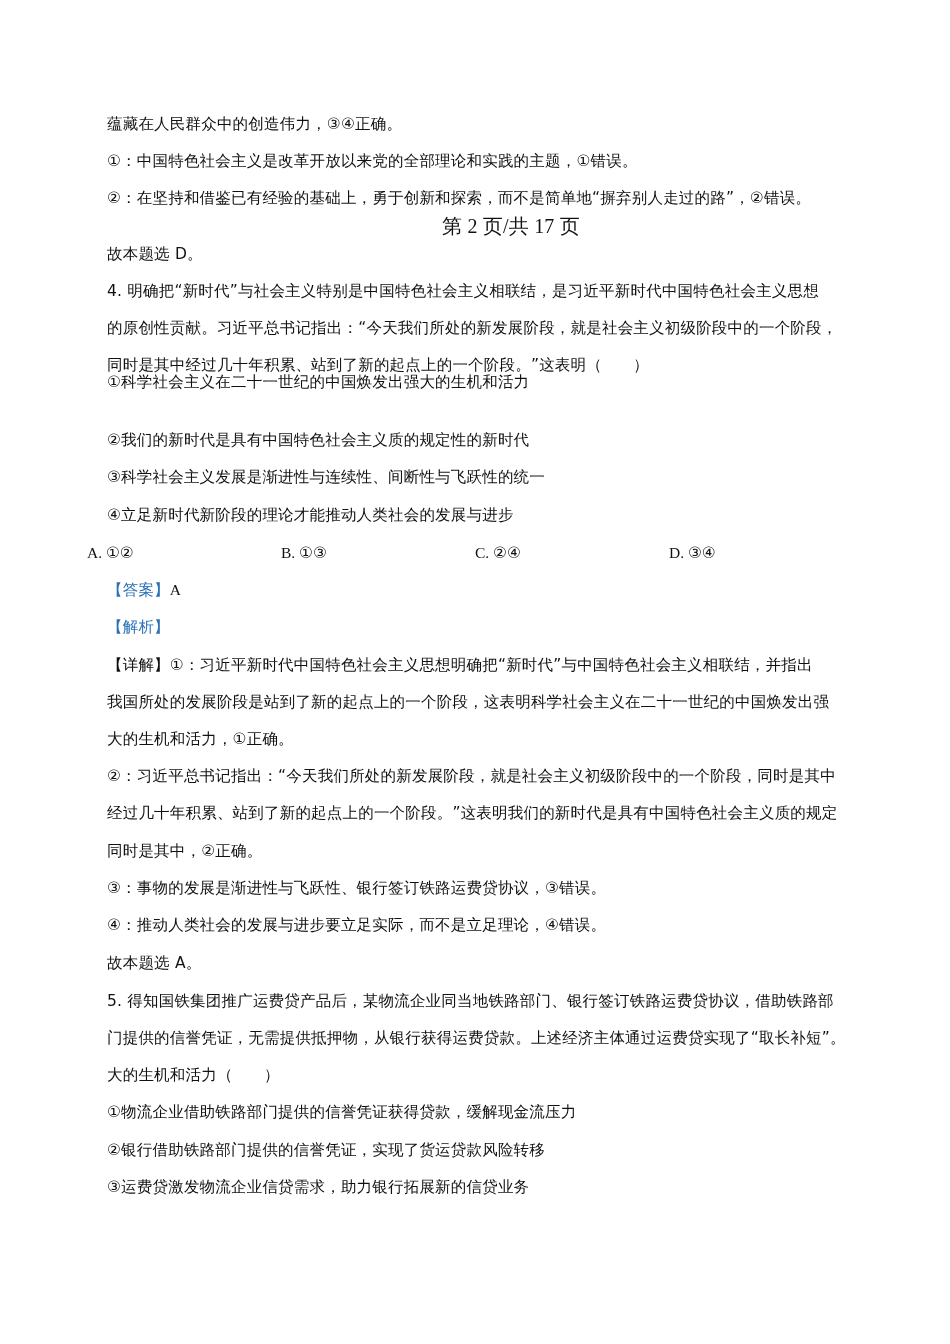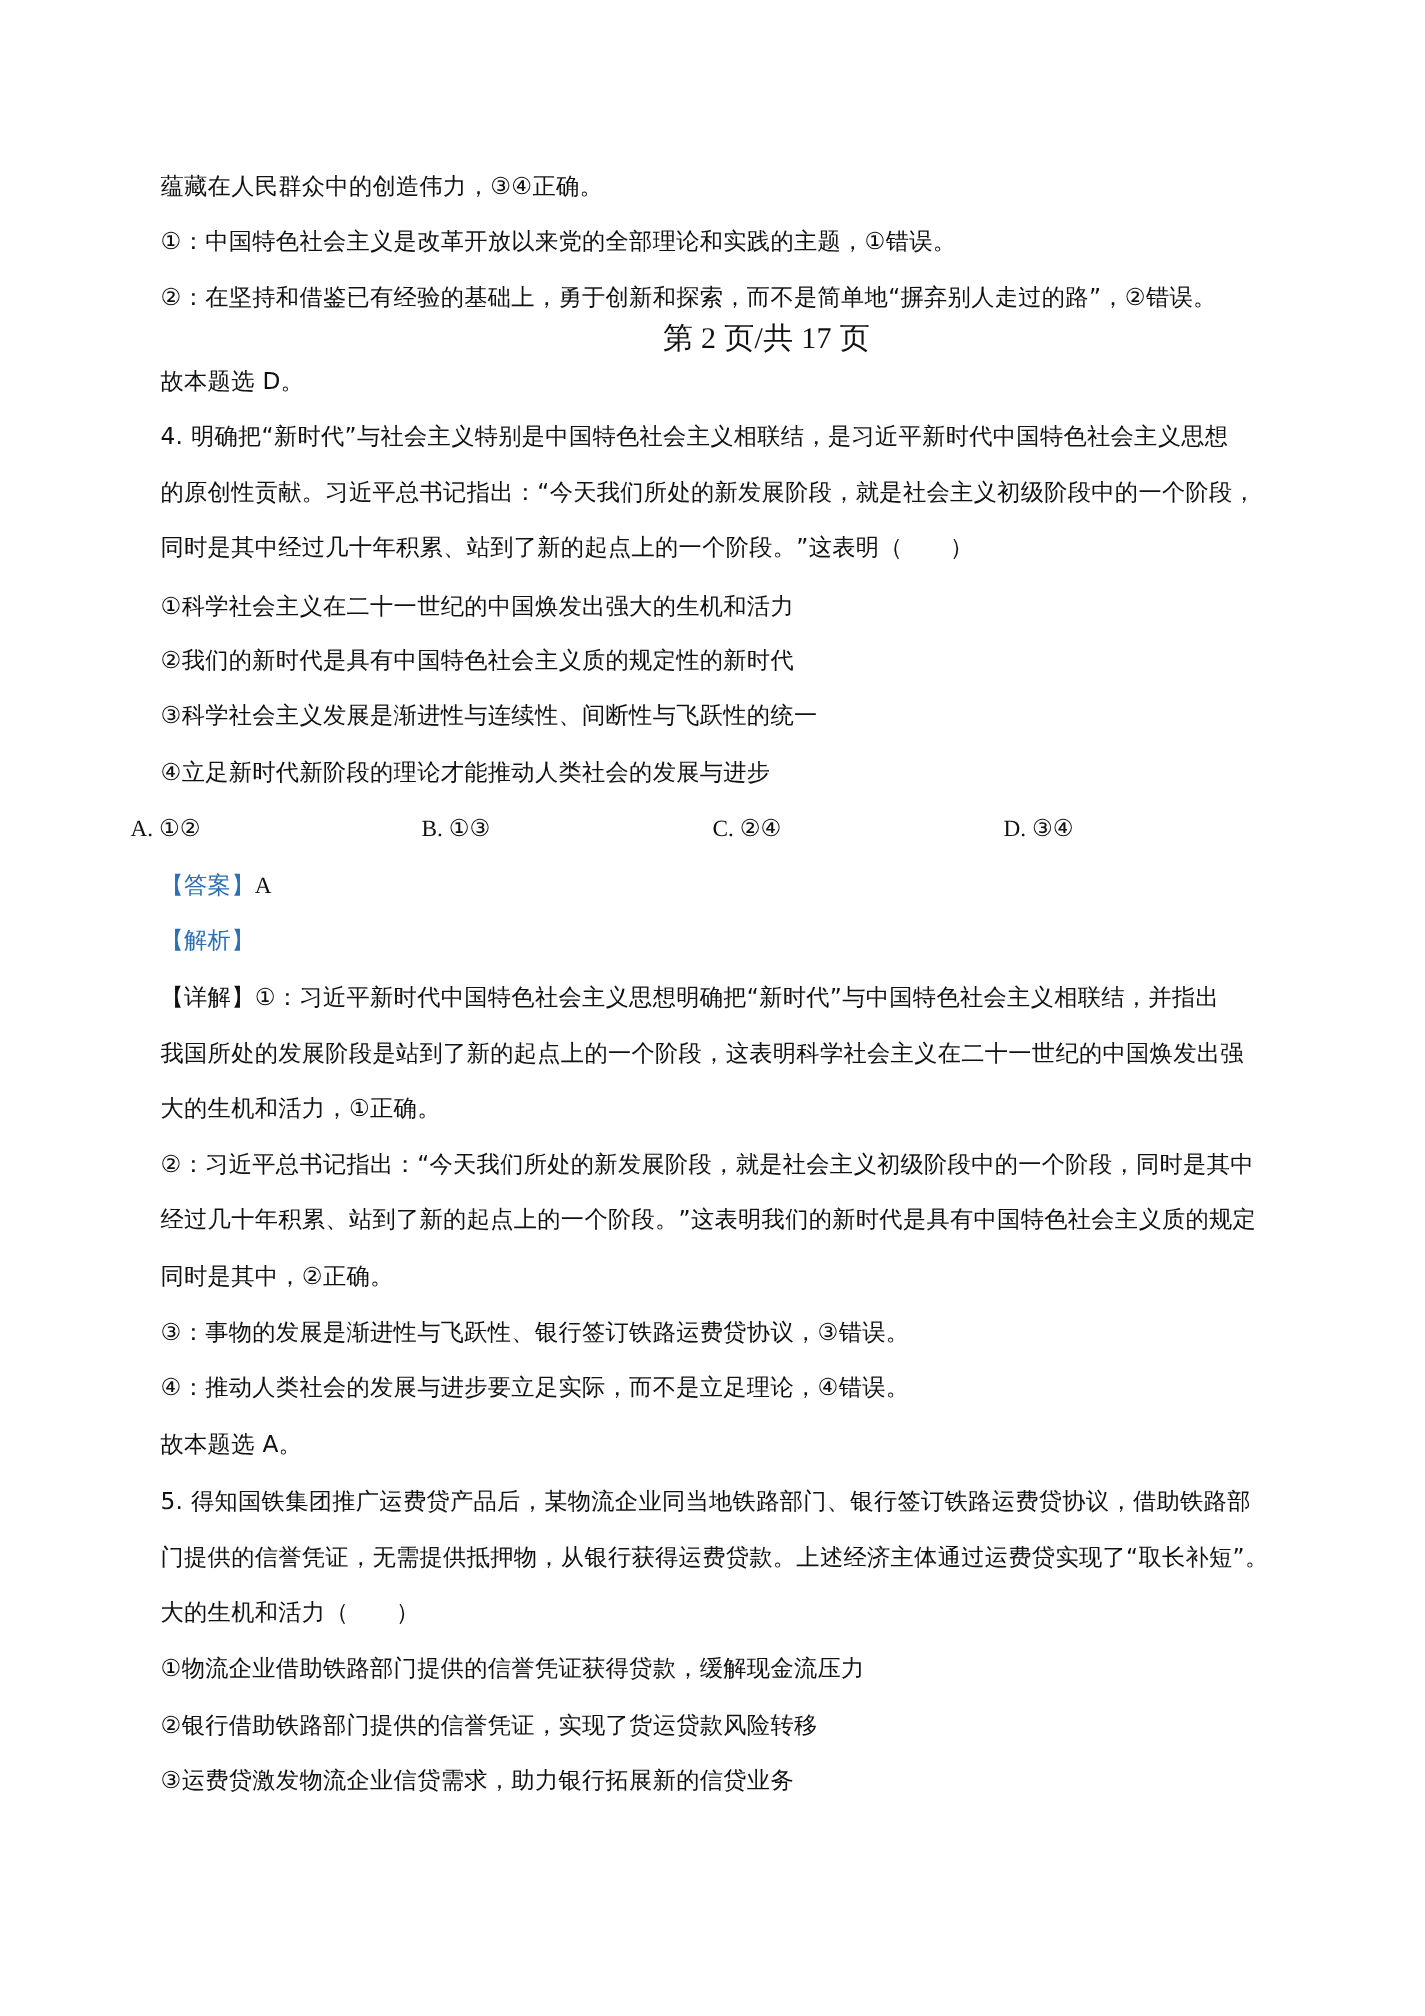--- a/index.html
+++ b/index.html
@@ -28,21 +28,21 @@
   <div class="line" style="top:114px">蕴藏在人民群众中的创造伟力，③④正确。</div>
   <div class="line" style="top:151px">①：中国特色社会主义是改革开放以来党的全部理论和实践的主题，①错误。</div>
   <div class="line" style="top:188px">②：在坚持和借鉴已有经验的基础上，勇于创新和探索，而不是简单地“摒弃别人走过的路”，②错误。</div>
   <div class="line center" style="top:216px">第 2 页/共 17 页</div>
   <div class="line" style="top:244px">故本题选 D。</div>
 
   <div class="line" style="top:281px">4. 明确把“新时代”与社会主义特别是中国特色社会主义相联结，是习近平新时代中国特色社会主义思想</div>
   <div class="line" style="top:318px">的原创性贡献。习近平总书记指出：“今天我们所处的新发展阶段，就是社会主义初级阶段中的一个阶段，</div>
   <div class="line" style="top:355px">同时是其中经过几十年积累、站到了新的起点上的一个阶段。”这表明（　　）</div>
 
-  <div class="line" style="top:394px">①科学社会主义在二十一世纪的中国焕发出强大的生机和活力</div>
+  <div class="line" style="top:372px">①科学社会主义在二十一世纪的中国焕发出强大的生机和活力</div>
   <div class="line" style="top:430px">②我们的新时代是具有中国特色社会主义质的规定性的新时代</div>
   <div class="line" style="top:467px">③科学社会主义发展是渐进性与连续性、间断性与飞跃性的统一</div>
   <div class="line" style="top:505px">④立足新时代新阶段的理论才能推动人类社会的发展与进步</div>
 
   <div class="opt" style="left:87px; top:543px">A. ①②</div>
   <div class="opt" style="left:281px; top:543px">B. ①③</div>
   <div class="opt" style="left:475px; top:543px">C. ②④</div>
   <div class="opt" style="left:669px; top:543px">D. ③④</div>
 
   <div class="line" style="top:580px">

